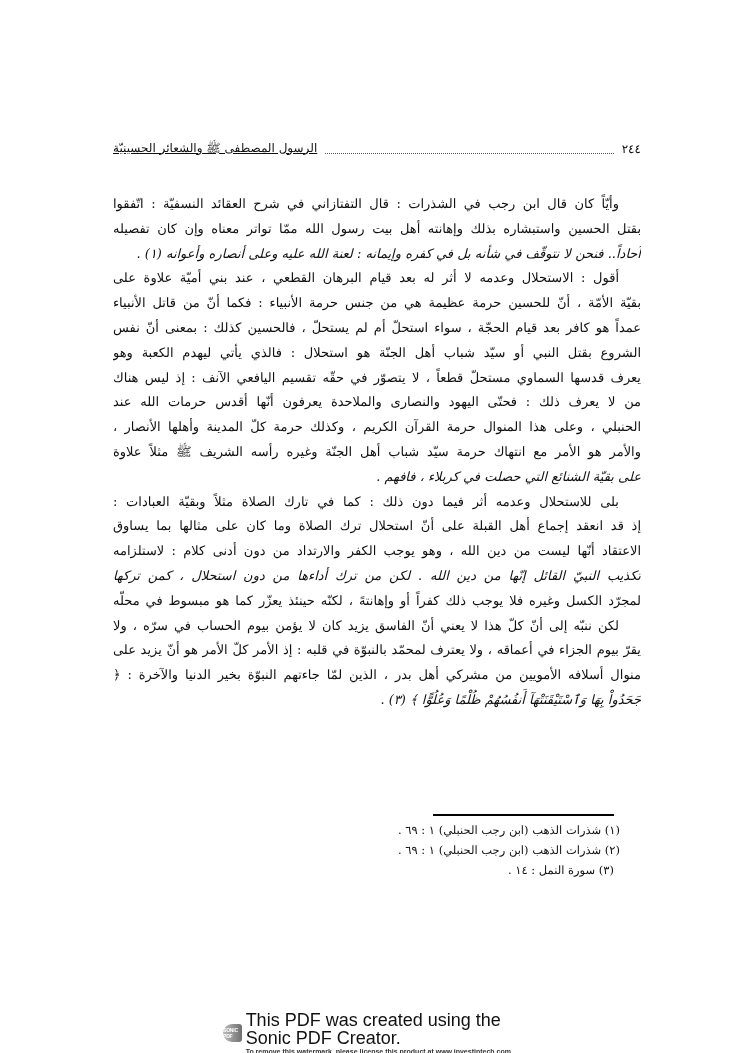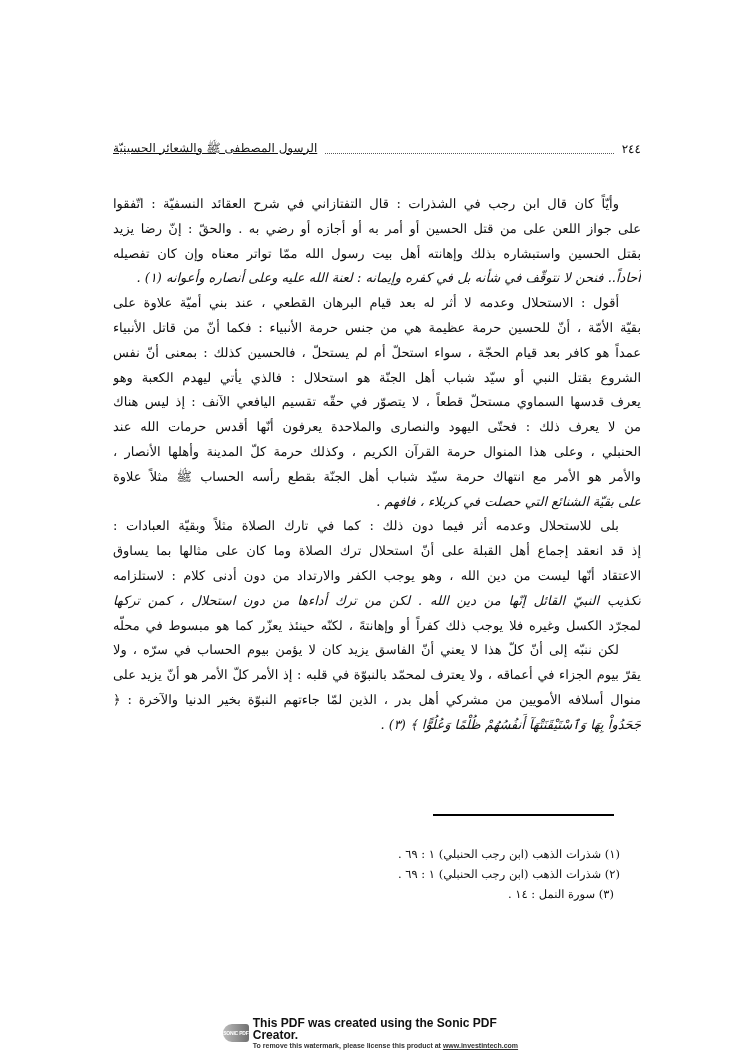--- a/index.html
+++ b/index.html
@@ -8,57 +8,56 @@
     .header { position: absolute; left: 113px; top: 140px; width: 528px; height: 18px; direction: rtl; display: flex; align-items: center; font-size: 12px; }
     .header .pnum { white-space: nowrap; }
     .header .leader { flex: 1; border-bottom: 1px dotted #555; margin: 0 8px 0 8px; height: 9px; }
     .header .title { white-space: nowrap; text-decoration: underline; }
     .body { position: absolute; left: 113px; top: 192px; width: 528px; direction: rtl; font-size: 13px; }
     .line { display: block; height: 24.8px; line-height: 24.8px; text-align: justify; text-align-last: justify; white-space: nowrap; overflow: hidden; }
     .line.indent { padding-right: 22px; }
     .line.last { text-align-last: right; font-style: italic; }
     .para { margin: 0; }
     .fnrule { position: absolute; left: 433px; top: 814px; width: 181px; height: 2px; background: #000; }
-    .footnotes { position: absolute; left: 300px; top: 820px; width: 320px; direction: rtl; font-size: 11.5px; margin-top: 24px; }
+    .footnotes { position: absolute; left: 300px; top: 820px; width: 320px; direction: rtl; font-size: 11.5px; }
     .fn { height: 20px; line-height: 20px; white-space: nowrap; }
     .fn.f3 { padding-right: 6px; }
     .watermark { position: absolute; left: 223px; top: 1019px; width: 320px; height: 28px; display: flex; align-items: center; font-family: "Liberation Sans", sans-serif; }
     .wm-logo { width: 26px; height: 18px; border-radius: 9px 3px 3px 9px; background: linear-gradient(90deg, #bdbdbd, #6f6f6f); color: #fff; font-size: 5px; font-weight: bold; display: flex; align-items: center; justify-content: center; margin-right: 4px; letter-spacing: -0.2px; }
     .wm-text { display: flex; flex-direction: column; line-height: 1; }
-    .wm-main { font-size: 12px; font-weight: bold; color: #111; }
+    .wm-main { font-size: 18px; font-weight: normal; color: #111; }
     .wm-sub { font-size: 7px; font-weight: bold; color: #333; margin-top: 1px; }
     .wm-link { text-decoration: underline; color: #333; }
   </style>
 </head>
 <body>
 
 <div class="page">
 
   <div class="header">
     <span class="pnum">٢٤٤</span>
     <span class="leader"></span>
     <span class="title">الرسول المصطفى ﷺ والشعائر الحسينيّة</span>
   </div>
 
   <div class="body">
     <div class="para">
       <div class="line indent" style="white-space: normal;">وأيّاً كان قال ابن رجب في الشذرات : قال التفتازاني في شرح العقائد النسفيّة : اتّفقوا</div>
-      <div class="line" style="white-space: normal;">على جواز اللعن على من قتل الحسين أو أمر به أو أجازه أو رضي به . والحقّ : إنّ رضا يزيد</div>
       <div class="line" style="white-space: normal;">بقتل الحسين واستبشاره بذلك وإهانته أهل بيت رسول الله ممّا تواتر معناه وإن كان تفصيله</div>
       <div class="line last" style="white-space: normal;">آحاداً.. فنحن لا نتوقّف في شأنه بل في كفره وإيمانه : لعنة الله عليه وعلى أنصاره وأعوانه (١) .</div>
     </div>
     <div class="para">
       <div class="line indent" style="white-space: normal;">أقول : الاستحلال وعدمه لا أثر له بعد قيام البرهان القطعي ، عند بني أميّة علاوة على</div>
       <div class="line" style="white-space: normal;">بقيّة الأمّة ، أنّ للحسين حرمة عظيمة هي من جنس حرمة الأنبياء : فكما أنّ من قاتل الأنبياء</div>
       <div class="line" style="white-space: normal;">عمداً هو كافر بعد قيام الحجّة ، سواء استحلّ أم لم يستحلّ ، فالحسين كذلك : بمعنى أنّ نفس</div>
       <div class="line" style="white-space: normal;">الشروع بقتل النبي أو سيّد شباب أهل الجنّة هو استحلال : فالذي يأتي ليهدم الكعبة وهو</div>
       <div class="line" style="white-space: normal;">يعرف قدسها السماوي مستحلّ قطعاً ، لا يتصوّر في حقّه تقسيم اليافعي الآنف : إذ ليس هناك</div>
       <div class="line" style="white-space: normal;">من لا يعرف ذلك : فحتّى اليهود والنصارى والملاحدة يعرفون أنّها أقدس حرمات الله عند</div>
       <div class="line" style="white-space: normal;">الحنبلي ، وعلى هذا المنوال حرمة القرآن الكريم ، وكذلك حرمة كلّ المدينة وأهلها الأنصار ،</div>
-      <div class="line" style="white-space: normal;">والأمر هو الأمر مع انتهاك حرمة سيّد شباب أهل الجنّة بقطع رأسه الحساب ﷺ مثلاً علاوة</div>
+      <div class="line" style="white-space: normal;">والأمر هو الأمر مع انتهاك حرمة سيّد شباب أهل الجنّة وغيره رأسه الشريف ﷺ مثلاً علاوة</div>
       <div class="line last" style="white-space: normal;">على بقيّة الشنائع التي حصلت في كربلاء ، فافهم .</div>
     </div>
     <div class="para">
       <div class="line indent" style="white-space: normal;">بلى للاستحلال وعدمه أثر فيما دون ذلك : كما في تارك الصلاة مثلاً وبقيّة العبادات :</div>
       <div class="line" style="white-space: normal;">إذ قد انعقد إجماع أهل القبلة على أنّ استحلال ترك الصلاة وما كان على مثالها بما يساوق</div>
       <div class="line" style="white-space: normal;">الاعتقاد أنّها ليست من دين الله ، وهو يوجب الكفر والارتداد من دون أدنى كلام : لاستلزامه</div>
       <div class="line" style="white-space: normal; font-style: italic;">تكذيب النبيّ القائل إنّها من دين الله . لكن من ترك أداءها من دون استحلال ، كمن تركها</div>
       <div class="line" style="white-space: normal;">لمجرّد الكسل وغيره فلا يوجب ذلك كفراً أو وإهانتهً ، لكنّه حينئذ يعزّر كما هو مبسوط في محلّه</div>
     </div>
     <div class="para">

